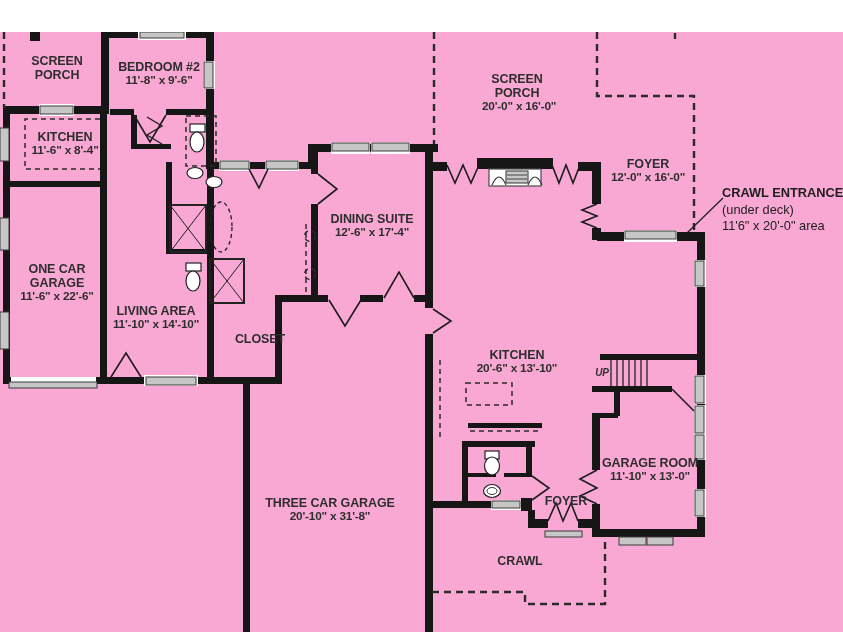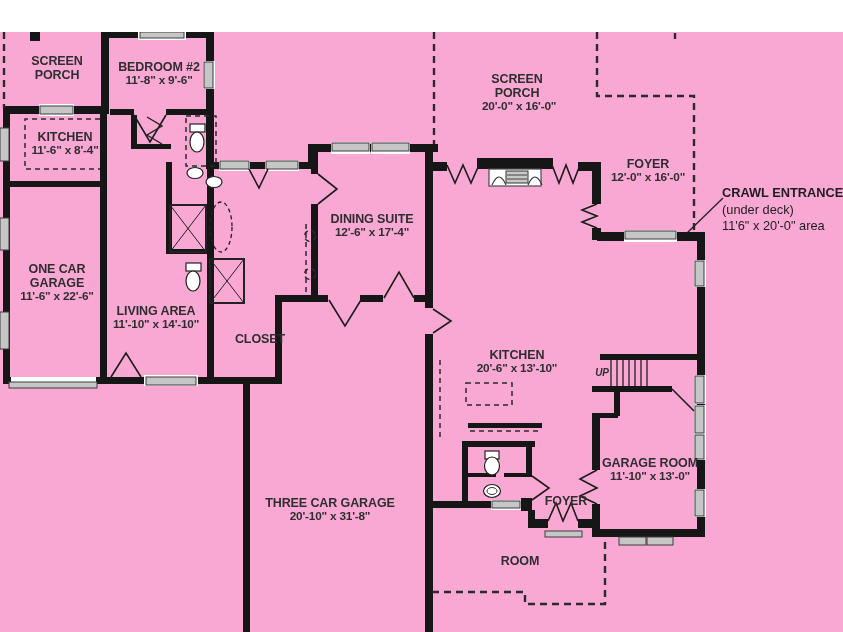--- a/index.html
+++ b/index.html
@@ -265,21 +265,21 @@
 </div>
 <div class="lbl" style="left:566px;top:469px;width:80px">
   <div class="nm">FOYER</div>
       <div class="dm"></div>
 </div>
 <div class="lbl" style="left:330px;top:478px;width:190px">
   <div class="nm">THREE CAR GARAGE</div>
       <div class="dm">20'-10" x 31'-8"</div>
 </div>
 <div class="lbl" style="left:520px;top:529px;width:80px">
-  <div class="nm">ROOM</div>
+  <div class="nm">CRAWL</div>
       <div class="dm"></div>
 </div>
 <div class="lbl small" style="left:602px;top:341px;width:40px">
   <div class="nm">UP</div>
 </div>
 
 <div class="note" style="left:722px;top:153px;width:125px">
   <div class="l1">CRAWL ENTRANCE</div>
   <div class="l2">(under deck)</div>
   <div class="l3">11'6" x 20'-0" area</div>

